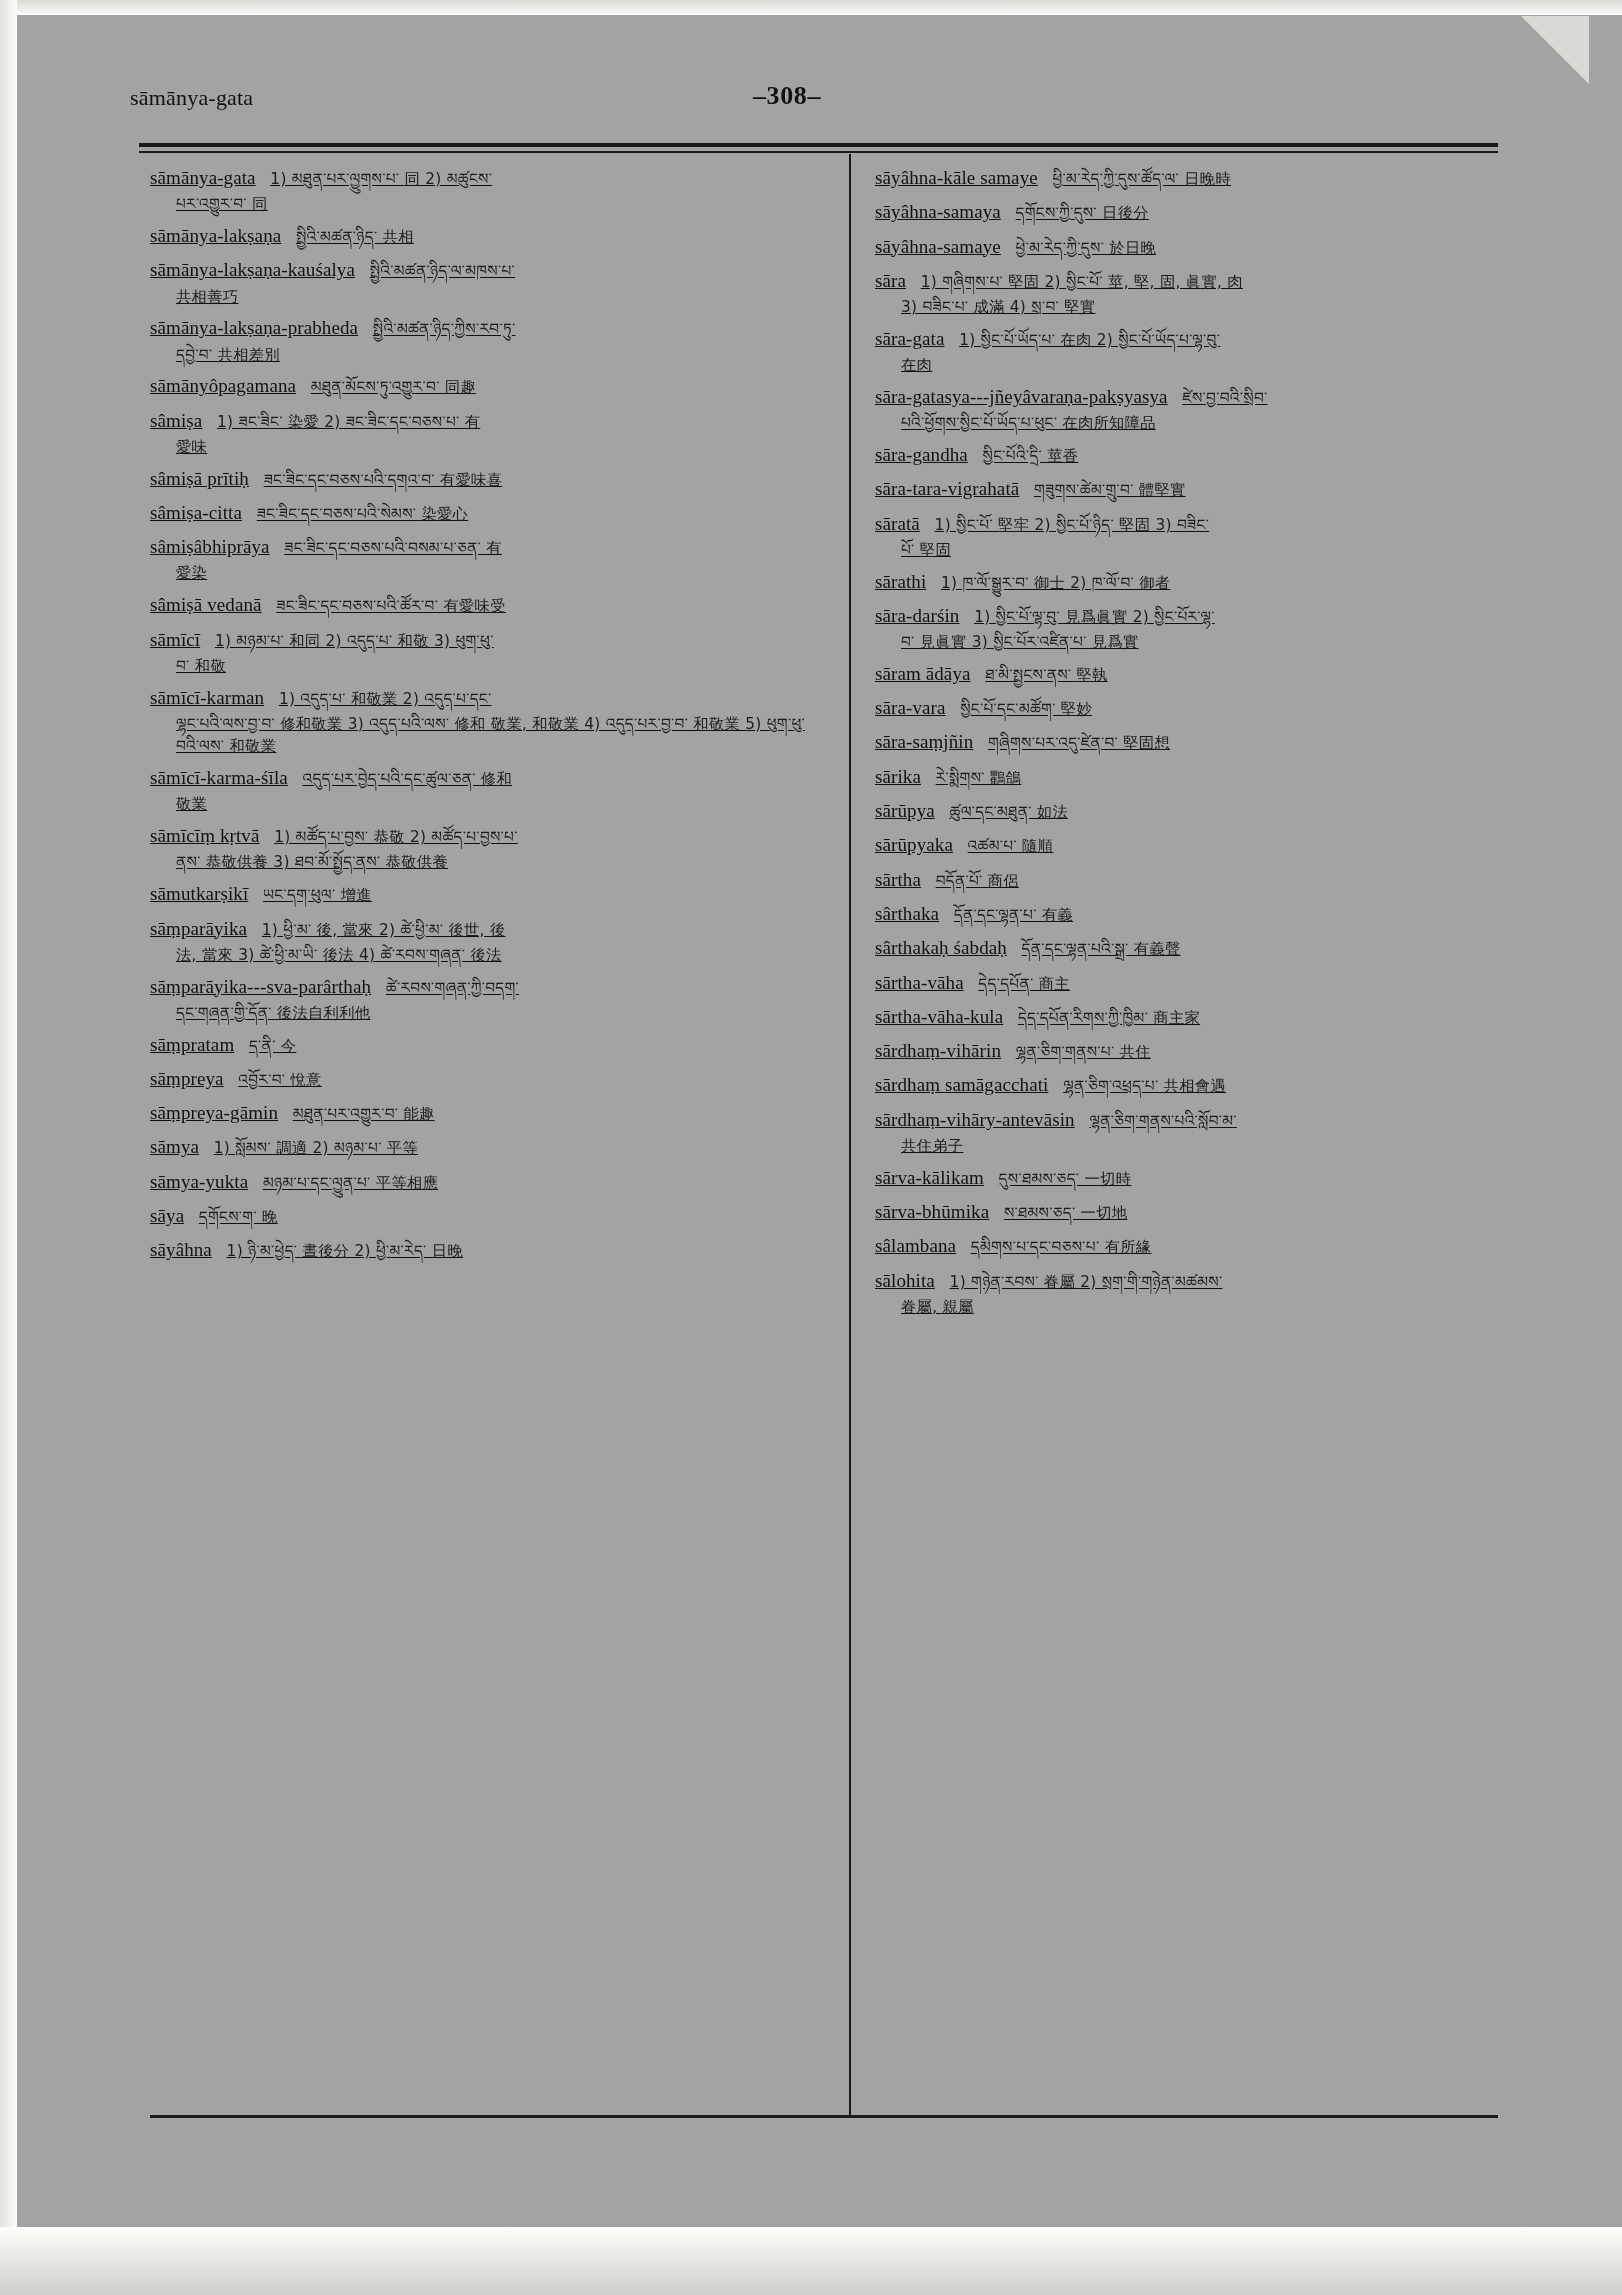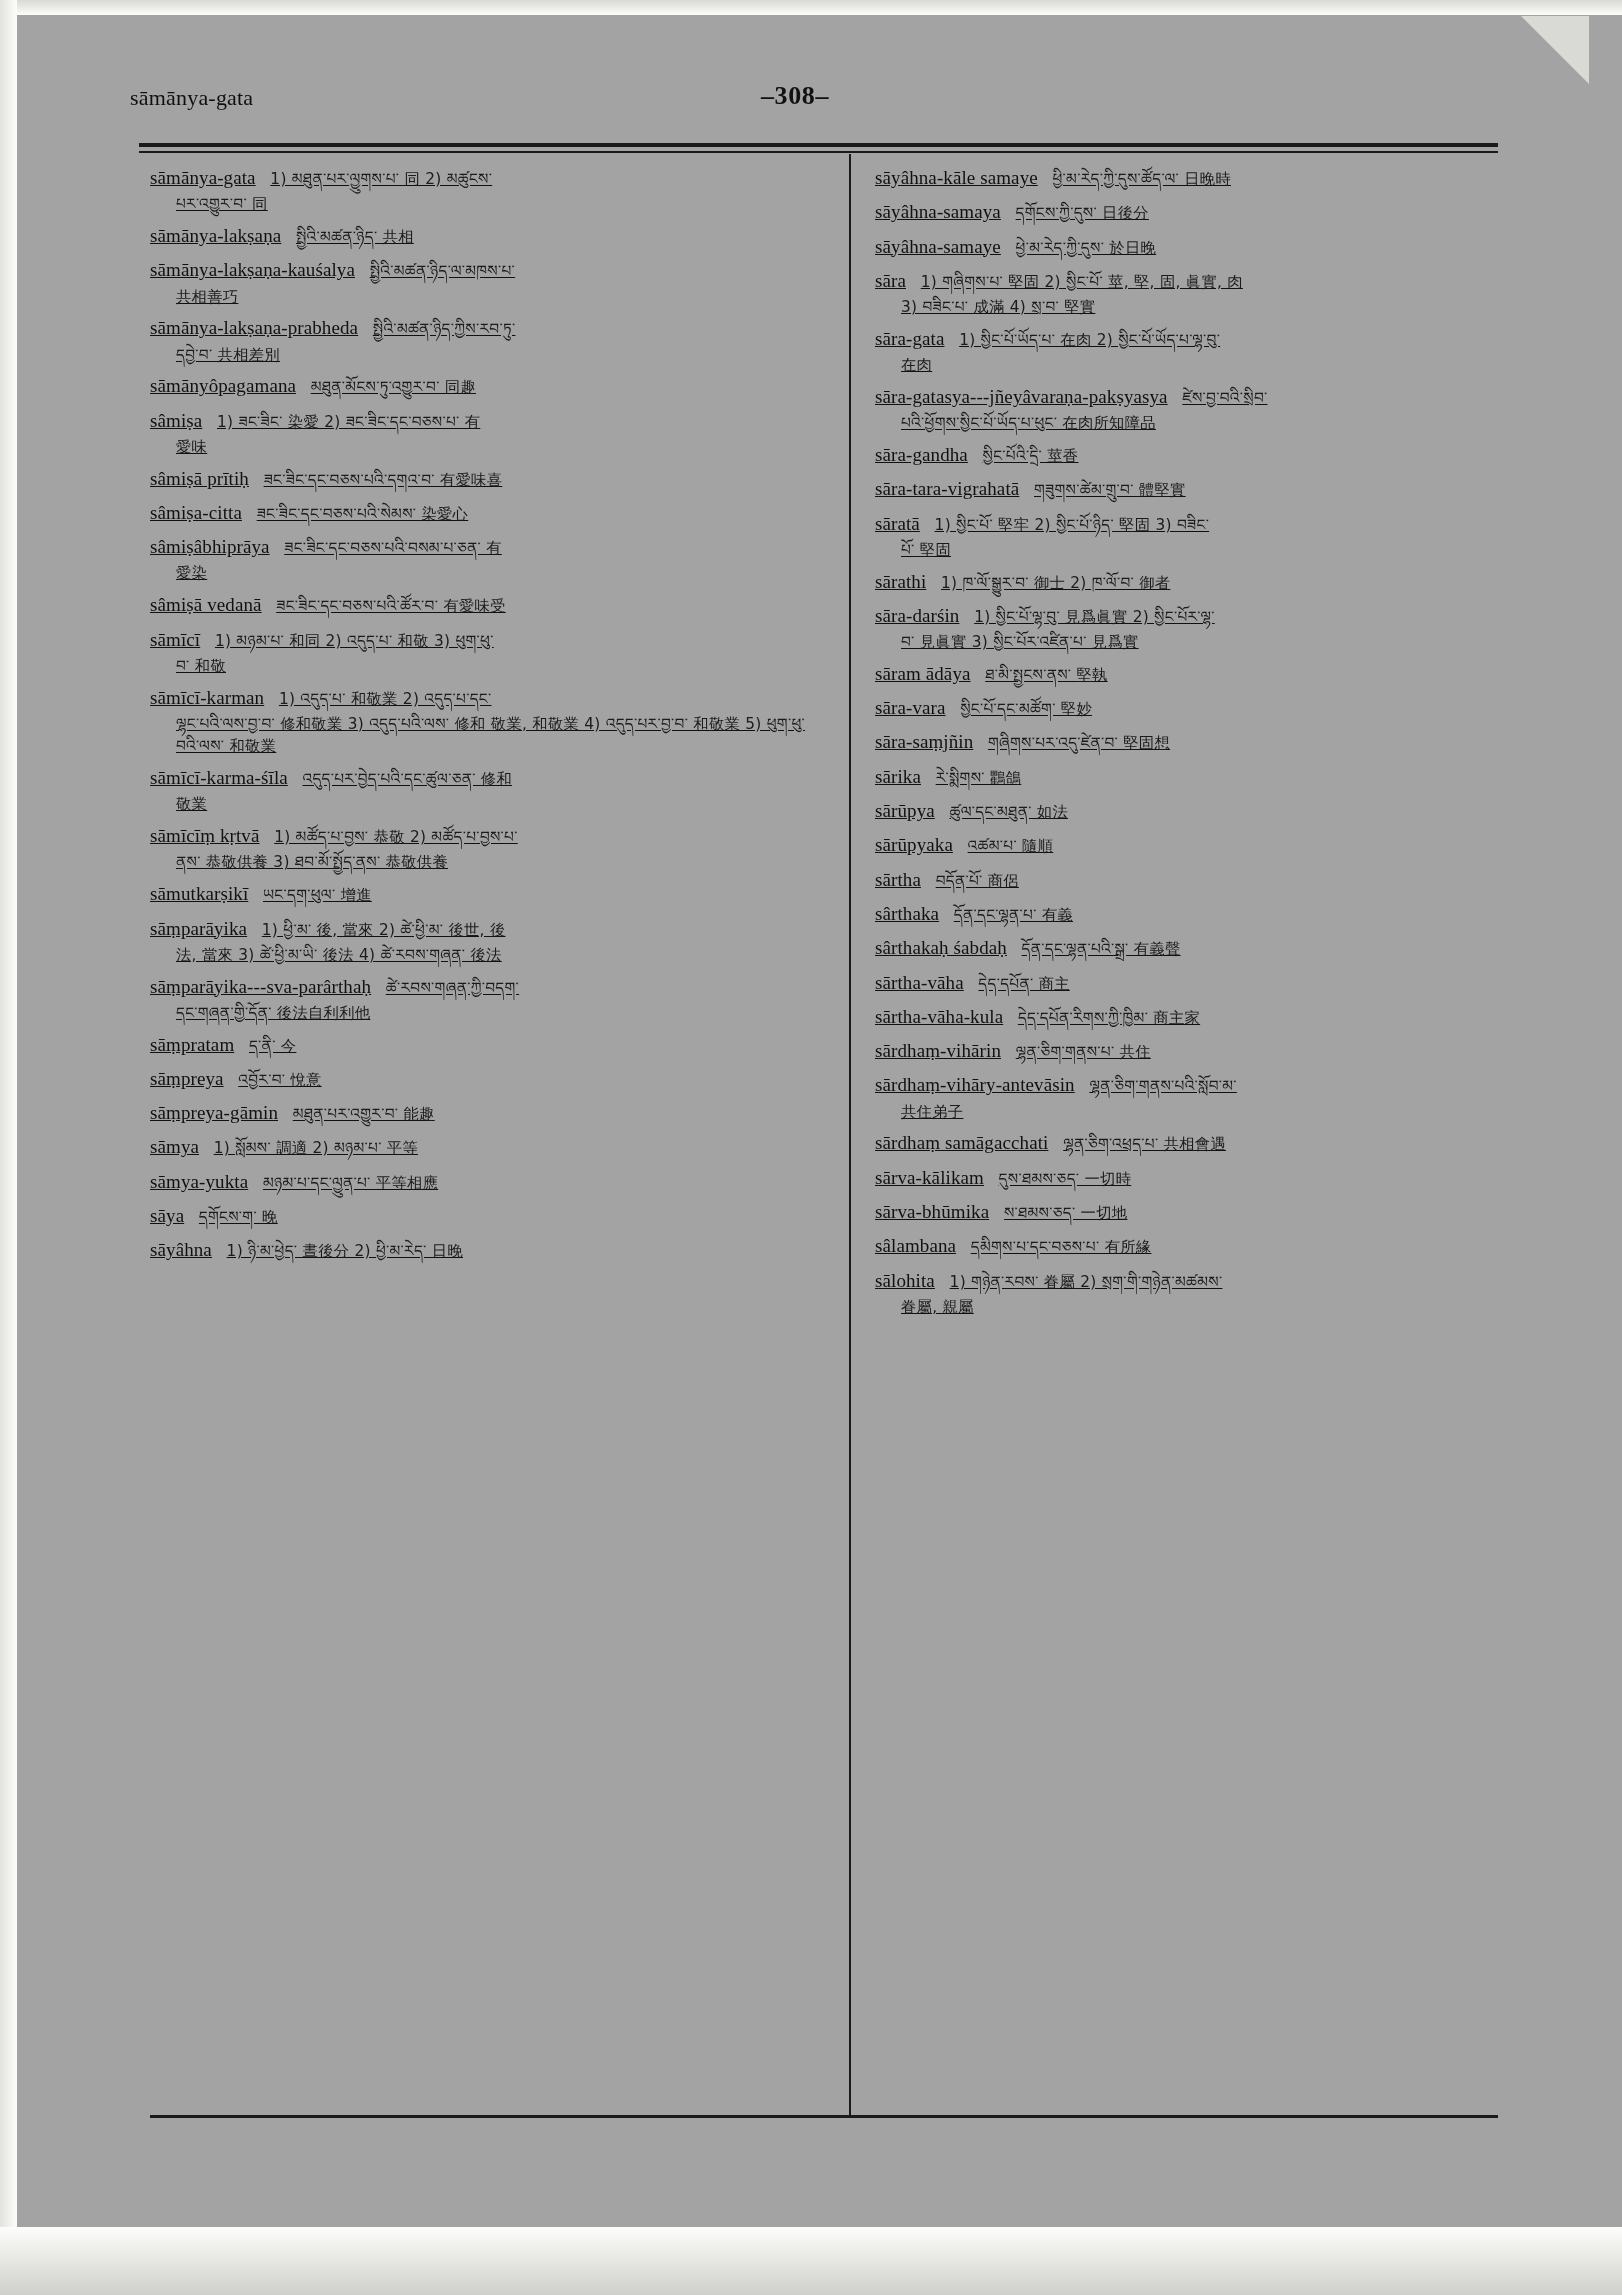--- a/index.html
+++ b/index.html
@@ -57,21 +57,20 @@
     letter-spacing: 0.2px;
     font-family: "Liberation Serif", serif;
   }
   .page-number {
     position: absolute;
     left: 623px;
     top: -4.5px;
     font-size: 26px;
     font-weight: bold;
     letter-spacing: 0.6px;
-    margin-left: 8px;
   }
   .rule-top {
     position: absolute;
     left: 139px;
     top: 143px;
     width: 1359px;
     height: 4px;
     background: #1a1a1a;
   }
   .rule-top-thin {
@@ -194,21 +193,21 @@
       <div class="entry"><span class="hw">sāra-saṃjñin</span><span class="sp-lg"></span><span class="tib">གཞིགས་པར་འདུ་ཛེན་བ་ 堅固想</span></div>
       <div class="entry"><span class="hw">sārika</span><span class="sp-lg"></span><span class="tib">རེ་སྨིགས་ 鸜鴿</span></div>
       <div class="entry"><span class="hw">sārūpya</span><span class="sp-lg"></span><span class="tib">ཚུལ་དང་མཐུན་ 如法</span></div>
       <div class="entry"><span class="hw">sārūpyaka</span><span class="sp-lg"></span><span class="tib">འཚམ་པ་ 隨順</span></div>
       <div class="entry"><span class="hw">sārtha</span><span class="sp-lg"></span><span class="tib">བདོན་པོ་ 商侶</span></div>
       <div class="entry"><span class="hw">sârthaka</span><span class="sp-lg"></span><span class="tib">དོན་དང་ལྷན་པ་ 有義</span></div>
       <div class="entry"><span class="hw">sârthakaḥ śabdaḥ</span><span class="sp-lg"></span><span class="tib">དོན་དང་ལྷན་པའི་སྒྲ་ 有義聲</span></div>
       <div class="entry"><span class="hw">sārtha-vāha</span><span class="sp-lg"></span><span class="tib">དེད་དཔོན་ 商主</span></div>
       <div class="entry"><span class="hw">sārtha-vāha-kula</span><span class="sp-lg"></span><span class="tib">དེད་དཔོན་རིགས་ཀྱི་ཁྱིམ་ 商主家</span></div>
       <div class="entry"><span class="hw">sārdhaṃ-vihārin</span><span class="sp-lg"></span><span class="tib">ལྷན་ཅིག་གནས་པ་ 共住</span></div>
+      <div class="entry"><span class="hw">sārdhaṃ samāgacchati</span><span class="sp-lg"></span><span class="tib">ལྷན་ཅིག་འཕྲད་པ་ 共相會遇</span></div>
       <div class="entry"><span class="hw">sārdhaṃ-vihāry-antevāsin</span><span class="sp-lg"></span><span class="tib">ལྷན་ཅིག་གནས་པའི་སློབ་མ་</span><span class="cont tib">共住弟子</span></div>
-      <div class="entry"><span class="hw">sārdhaṃ samāgacchati</span><span class="sp-lg"></span><span class="tib">ལྷན་ཅིག་འཕྲད་པ་ 共相會遇</span></div>
       <div class="entry"><span class="hw">sārva-kālikam</span><span class="sp-lg"></span><span class="tib">དུས་ཐམས་ཅད་ 一切時</span></div>
       <div class="entry"><span class="hw">sārva-bhūmika</span><span class="sp-lg"></span><span class="tib">ས་ཐམས་ཅད་ 一切地</span></div>
       <div class="entry"><span class="hw">sâlambana</span><span class="sp-lg"></span><span class="tib">དམིགས་པ་དང་བཅས་པ་ 有所緣</span></div>
       <div class="entry"><span class="hw">sālohita</span><span class="sp-lg"></span><span class="tib">1) གཉེན་རབས་ 眷屬 2) སྲག་གི་གཉེན་མཚམས་</span><span class="cont tib">眷屬, 親屬</span></div>
     </div>
 </div>
 
 
 </body></html>

